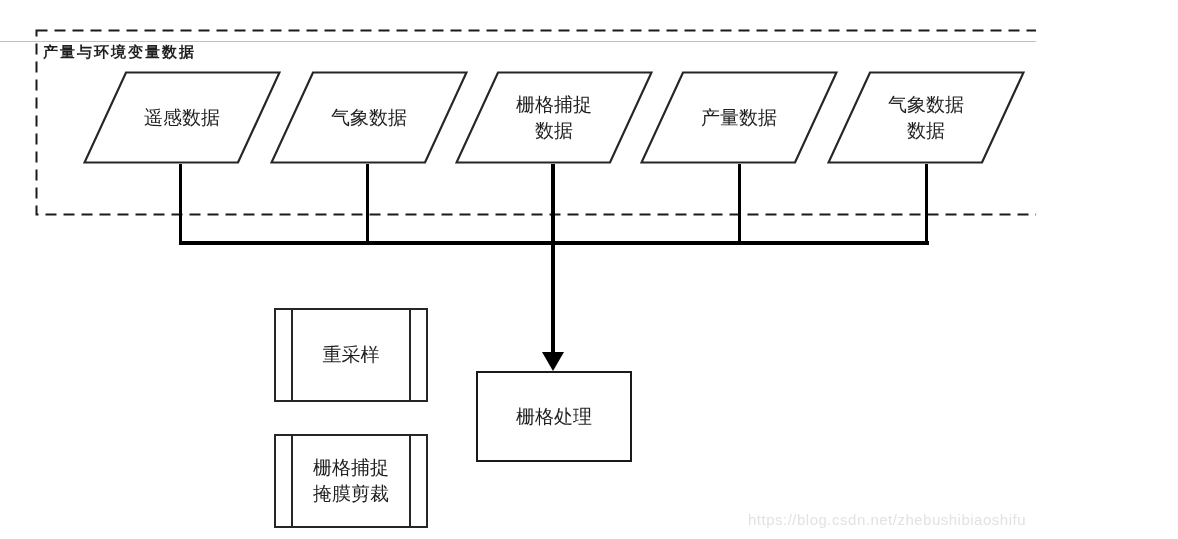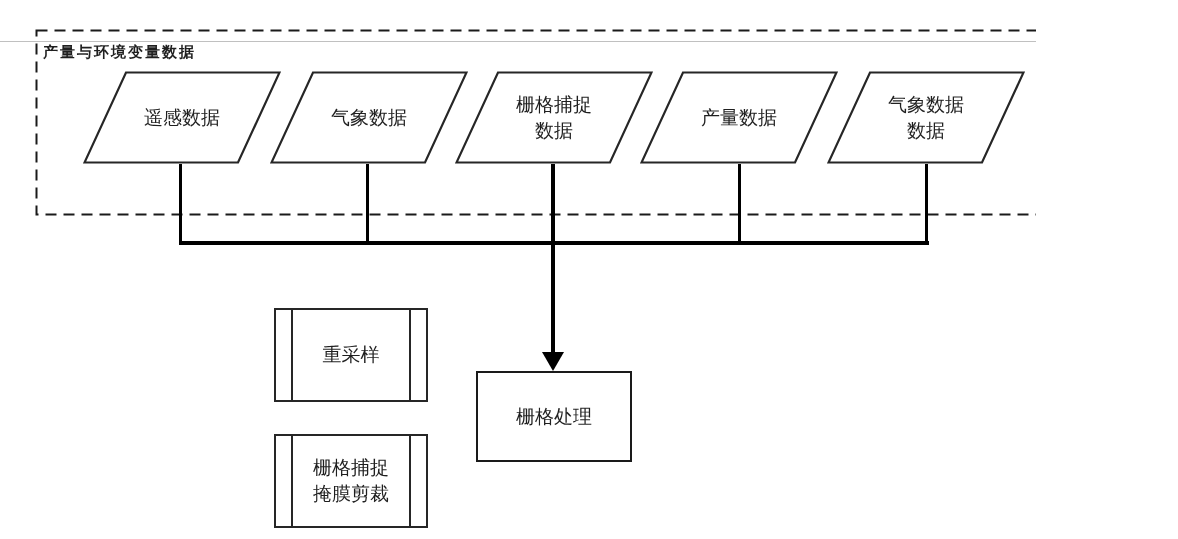--- a/index.html
+++ b/index.html
@@ -170,14 +170,15 @@
     <div class="node-label">栅格处理</div>
   </div>
 
   <div class="node rect-box predef s2">
     <div class="vbar left"></div>
     <div class="vbar right"></div>
     <div class="node-label">栅格捕捉
 掩膜剪裁</div>
   </div>
 
+  <div class="watermark">https://blog.csdn.net/zhebushibiaoshifu</div>
 
 </div>
 
 </body></html>

